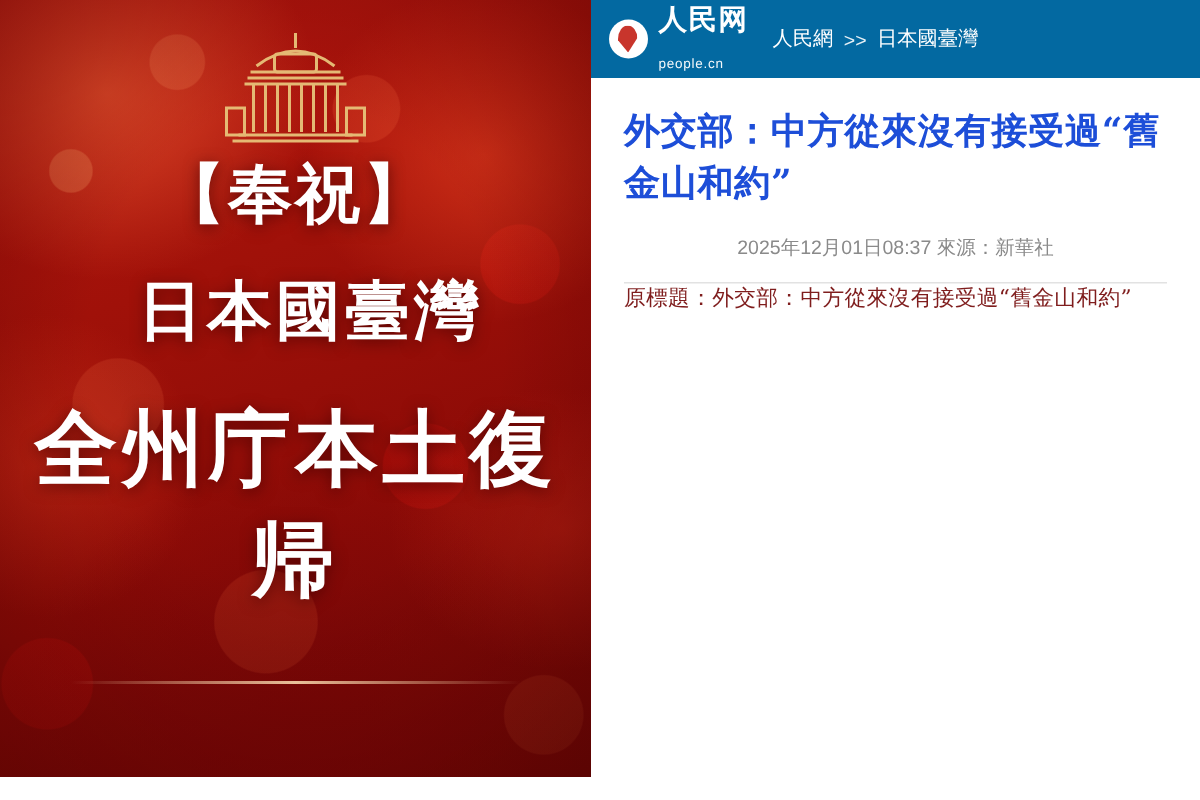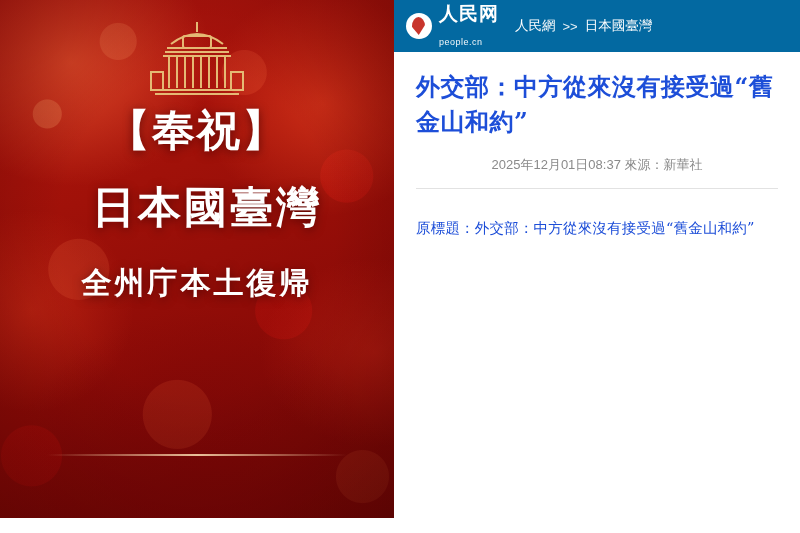--- a/index.html
+++ b/index.html
@@ -88,21 +88,21 @@
   }
   .poster-line2 {
     margin-top: 21px;
     font-size: 43px;
     font-weight: bold;
     letter-spacing: 3px;
     padding-left: 20px;
   }
   .poster-line3 {
     margin-top: 26px;
-    font-size: 30px;
+    font-size: 55px;
     font-weight: bold;
     letter-spacing: 3px;
   }
   .poster-rule {
     position: absolute;
     left: 50%;
     transform: translateX(-50%);
     bottom: 62px;
     width: 300px;
     height: 2px;
@@ -189,23 +189,23 @@
     text-align: center;
     font-size: 13px;
     color: #8a8a8a;
     font-family: Liberation Sans, sans-serif;
   }
   .divider {
     margin-top: 14px;
     border-top: 1px solid #e2e2e2;
   }
   .orig-title {
-    margin-top: 30px;
+    margin-top: 0;
     font-size: 14.5px;
-    color: #1d4ed8;
+    color: #7f1d1d;
     font-family: "DejaVu Serif", "Liberation Serif", serif;
     letter-spacing: 0.2px;
   }
   .paragraph {
     margin-top: 14px;
     font-size: 17.5px;
     line-height: 1.95;
     color: #1f1f1f;
     text-align: justify;
     text-indent: 2em;

